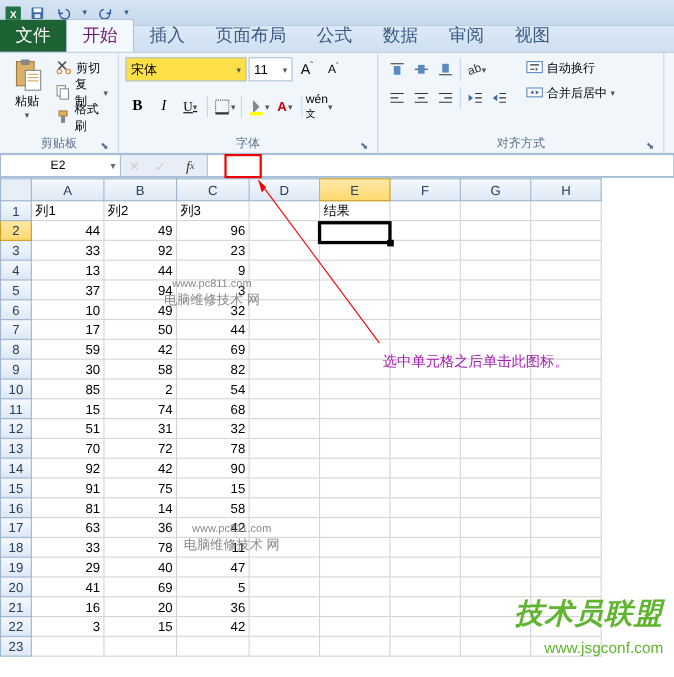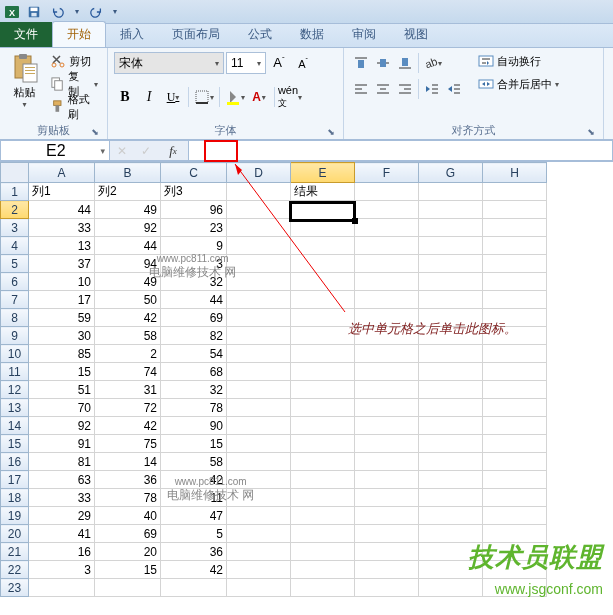--- a/index.html
+++ b/index.html
@@ -7,58 +7,58 @@
 
 
 .titlebar { height: 24px; background: linear-gradient(#d7e4f2, #c5d9ed); display: flex; align-items: center; padding: 0 4px; gap: 4px; border-bottom: 1px solid #a6bdd9; }
 .titlebar .icon { width: 16px; height: 16px; display: flex; align-items: center; justify-content: center; }
 .qat-btn { width: 20px; height: 20px; display: flex; align-items: center; justify-content: center; }
 .qat-btn svg { width: 14px; height: 14px; }
 .qat-dd { width: 10px; height: 20px; display: flex; align-items: center; justify-content: center; color: #3b5a82; font-size: 8px; }
 
 
 .tabs { height: 24px; background: linear-gradient(#dce9f7, #cfe0f2); display: flex; align-items: flex-end; border-bottom: 1px solid #a6bdd9; }
-.tab { padding: 4px 14px; font-size: 12px; color: #3b5a82; cursor: pointer; }
+.tab { padding: 4px 14px; font-size: 16px; color: #3b5a82; cursor: pointer; }
 .tab.file { background: #1e6334; color: #fff; border-radius: 0; }
-.tab.active { background: #f4f9fe; border: 1px solid #a6bdd9; border-bottom: none; border-radius: 3px 3px 0 0; color: #a16207; }
+.tab.active { background: #f4f9fe; border: 1px solid #a6bdd9; border-bottom: none; border-radius: 3px 3px 0 0; color: #701a75; }
 
 
 .ribbon { height: 92px; background: #f1f6fb; display: flex; border-bottom: 1px solid #a6bdd9; }
 .group { border-right: 1px solid #c5d5e8; display: flex; flex-direction: column; padding: 2px 6px 0; }
 .group-body { flex: 1; display: flex; align-items: flex-start; gap: 4px; }
 .group-title { height: 16px; text-align: center; font-size: 11px; color: #5a7090; position: relative; }
 .group-title .launcher { position: absolute; right: 0; bottom: 0; width: 12px; height: 12px; font-size: 9px; color: #5a7090; }
 
 .big-btn { display: flex; flex-direction: column; align-items: center; gap: 2px; width: 40px; padding-top: 2px; }
 .big-btn .icn { width: 32px; height: 32px; }
 .big-btn .lbl { font-size: 11px; line-height: 12px; text-align: center; }
 
 .stack { display: flex; flex-direction: column; gap: 1px; }
 .stack-item { display: flex; align-items: center; gap: 3px; height: 22px; padding: 0 3px; }
 .stack-item .icn { width: 16px; height: 16px; }
 .stack-item .lbl { font-size: 11px; }
 
 .font-group .row { display: flex; align-items: center; gap: 2px; }
 .font-group .row1 { height: 26px; }
 .font-group .row2 { height: 26px; margin-top: 4px; }
-.font-name { width: 110px; height: 22px; border: 1px solid #abc0d9; background: #e5e5e5; font-size: 12px; padding: 0 4px; display: flex; align-items: center; justify-content: space-between; }
+.font-name { width: 110px; height: 22px; border: 1px solid #abc0d9; background: #fde047; font-size: 12px; padding: 0 4px; display: flex; align-items: center; justify-content: space-between; }
 .font-size { width: 40px; height: 22px; border: 1px solid #abc0d9; background: #fff; font-size: 12px; padding: 0 4px; display: flex; align-items: center; justify-content: space-between; }
 .dd-arr { font-size: 8px; color: #555; }
 .mini-btn { width: 22px; height: 22px; display: flex; align-items: center; justify-content: center; border: 1px solid transparent; }
 .mini-btn.bold { font-weight: bold; font-family: "Times New Roman"; font-size: 14px; }
 .mini-btn.italic { font-style: italic; font-family: "Times New Roman"; font-size: 14px; }
 .mini-btn.underline { text-decoration: underline; font-family: "Times New Roman"; font-size: 12px; }
 .sep { width: 1px; height: 20px; background: #c5d5e8; margin: 0 2px; }
 
 .align-group .row { display: flex; align-items: center; gap: 0; }
 .align-btn { width: 22px; height: 22px; display: flex; align-items: center; justify-content: center; }
 
 
 .fbar { height: 22px; display: flex; align-items: stretch; border-bottom: 1px solid #a6bdd9; background: #e8eef7; }
-.name-box { width: 110px; border: 1px solid #a6bdd9; background: #fff; display: flex; align-items: center; padding: 0 20px 0 45px; font-size: 16px; position: relative; }
+.name-box { width: 110px; border: 1px solid #a6bdd9; background: #fff; display: flex; align-items: center; padding: 0 20px 0 45px; font-size: 11px; position: relative; }
 .name-box::after { content: '▾'; position: absolute; right: 4px; font-size: 9px; color: #666; }
 .fbar-btns { display: flex; align-items: center; border: 1px solid #a6bdd9; border-left: none; background: #e8eef7; }
 .fbar-btn { width: 24px; height: 20px; display: flex; align-items: center; justify-content: center; color: #888; font-size: 12px; }
 .fx-btn { width: 30px; height: 20px; display: flex; align-items: center; justify-content: center; font-style: italic; font-family: "Times New Roman"; font-size: 13px; color: #333; position: relative; }
 .fx-highlight { position: absolute; border: 2px solid #e00; left: 204px; top: 140px; width: 34px; height: 22px; z-index: 50; pointer-events: none; }
 .formula-input { flex: 1; border: 1px solid #a6bdd9; border-left: none; background: #fff; }
 
 
 .grid-wrap { position: relative; background: #fff; }
 .grid { border-collapse: collapse; table-layout: fixed; }
@@ -73,21 +73,21 @@
 .col-a, .col-b, .col-c { width: 66px; }
 .col-d { width: 64px; }
 .col-e { width: 64px; }
 .col-f, .col-g, .col-h { width: 64px; }
 
 .sel-cell { position: absolute; border: 3px solid #000; background: #fff; pointer-events: none; }
 .sel-handle { position: absolute; width: 6px; height: 6px; background: #000; }
 
 
 .anno-line { position: absolute; pointer-events: none; z-index: 40; }
-.anno-text { position: absolute; color: #7f1d1d; font-size: 13px; z-index: 40; font-style: italic; }
+.anno-text { position: absolute; color: #a21caf; font-size: 13px; z-index: 40; }
 .watermark { position: absolute; color: #888; font-size: 12px; z-index: 35; pointer-events: none; }
 .logo-badge { position: absolute; right: 10px; bottom: 40px; z-index: 60; }
 .logo-text { font-size: 26px; font-weight: bold; color: #5fb52e; font-style: italic; letter-spacing: 1px; }
 .logo-url { position: absolute; right: 10px; bottom: 18px; color: #5fb52e; font-size: 14px; z-index: 60; margin-top: 43px; }
 
 svg { display: block; }
 </style>
 </head>
 <body>
 

